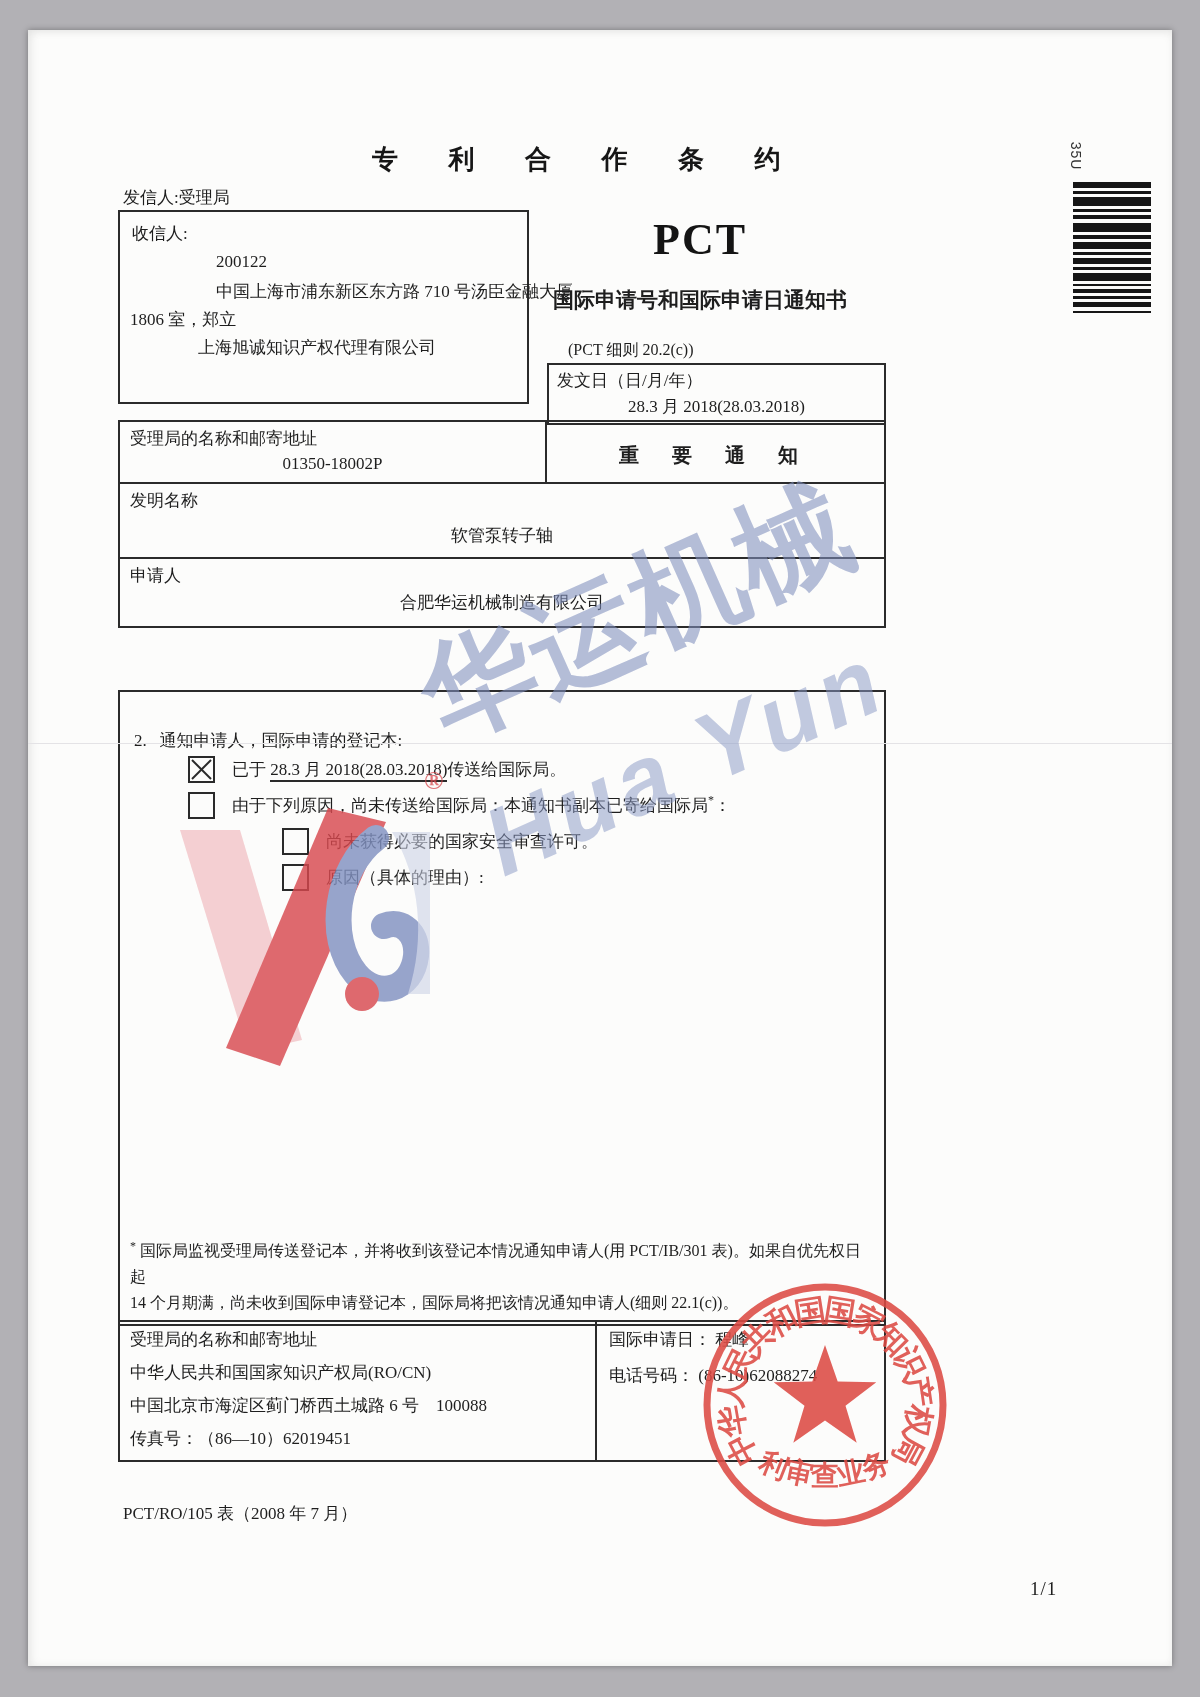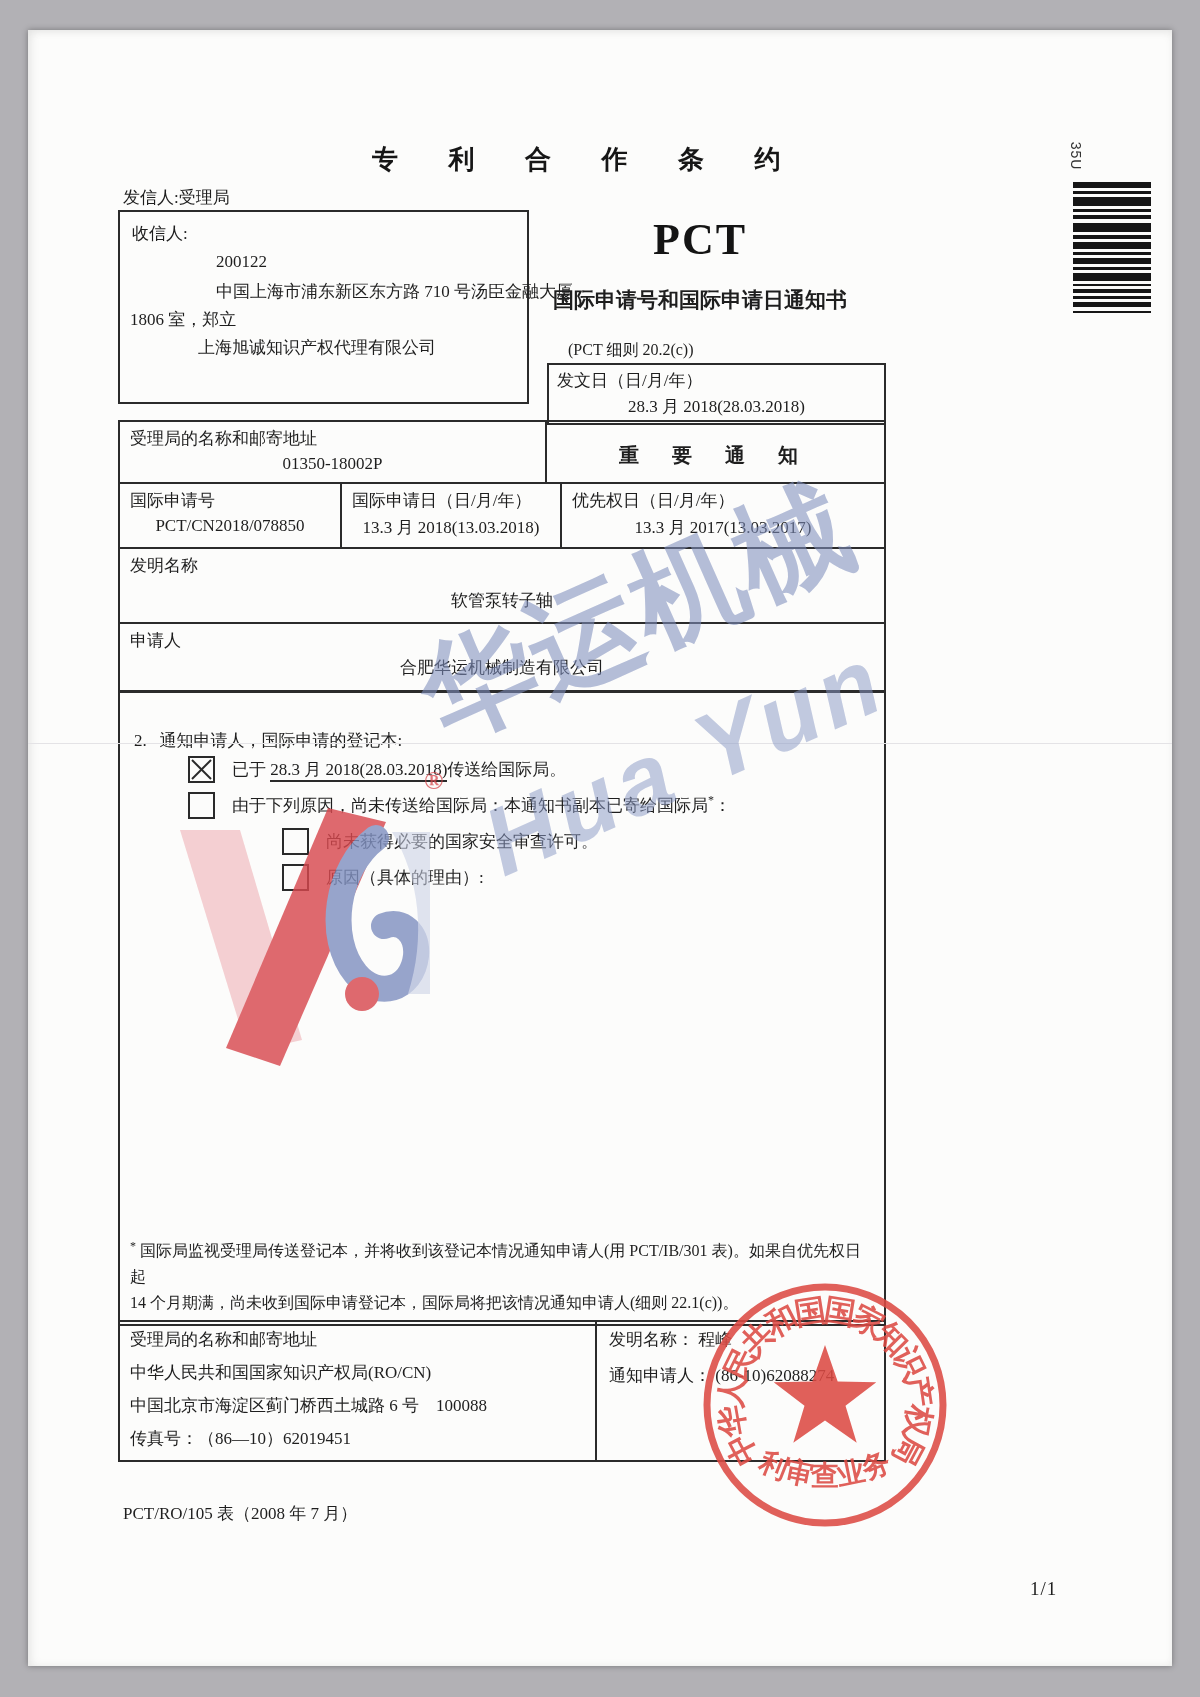--- a/index.html
+++ b/index.html
@@ -112,34 +112,20 @@
     <div class="abs main-table">
       <div class="trow" style="height:60px;">
         <div class="cell" style="left:0;width:425px;border-right:2px solid #2b2b2b;">
           <div class="lbl">受理局的名称和邮寄地址</div>
           <div class="val">01350-18002P</div>
         </div>
         <div class="cell" style="left:427px;right:0;">
           <div class="important">重 要 通 知</div>
         </div>
       </div>
-      <div class="trow" style="height:63px;">
-        <div class="cell" style="left:0;width:220px;border-right:2px solid #2b2b2b;">
-          <div class="lbl">国际申请号</div>
-          <div class="val">PCT/CN2018/078850</div>
-        </div>
-        <div class="cell" style="left:222px;width:218px;border-right:2px solid #2b2b2b;">
-          <div class="lbl">国际申请日（日/月/年）</div>
-          <div class="val">13.3 月 2018(13.03.2018)</div>
-        </div>
-        <div class="cell" style="left:442px;right:0;">
-          <div class="lbl">优先权日（日/月/年）</div>
-          <div class="val">13.3 月 2017(13.03.2017)</div>
-        </div>
-      </div>
       <div class="trow" style="height:73px;">
         <div class="cell" style="left:0;right:0;">
           <div class="lbl">发明名称</div>
           <div class="val" style="top:40px;">软管泵转子轴</div>
         </div>
       </div>
       <div class="trow" style="height:67px;">
         <div class="cell" style="left:0;right:0;">
           <div class="lbl">申请人</div>
           <div class="val">合肥华运机械制造有限公司</div>
@@ -181,24 +167,24 @@
 
     <div class="abs bottom-row">
       <div class="lcell">
         <div class="bline" style="left:10px;top:6px;">受理局的名称和邮寄地址</div>
         <div class="bline" style="left:10px;top:39px;">中华人民共和国国家知识产权局(RO/CN)</div>
         <div class="bline" style="left:10px;top:72px;">中国北京市海淀区蓟门桥西土城路 6 号　100088</div>
         <div class="bline" style="left:10px;top:105px;">传真号：（86—10）62019451</div>
       </div>
       <div class="rcell">
         <div class="bline" style="left:12px;top:6px;">
-          <span>发明名称：</span>&nbsp;<span>程峰</span>
+          <span>国际申请日：</span>&nbsp;<span>程峰</span>
         </div>
         <div class="bline" style="left:12px;top:42px;">
-          <span>通知申请人：</span>&nbsp;<span>(86-10)62088274</span>
+          <span>电话号码：</span>&nbsp;<span>(86-10)62088274</span>
         </div>
       </div>
     </div>
 
     <div class="abs form-no">PCT/RO/105 表（2008 年 7 月）</div>
     <div class="abs page-no">1/1</div>
 
     <div class="abs barcode-label">35U</div>
     <div class="abs barcode">
       <svg width="78" height="132" viewBox="0 0 78 132">

